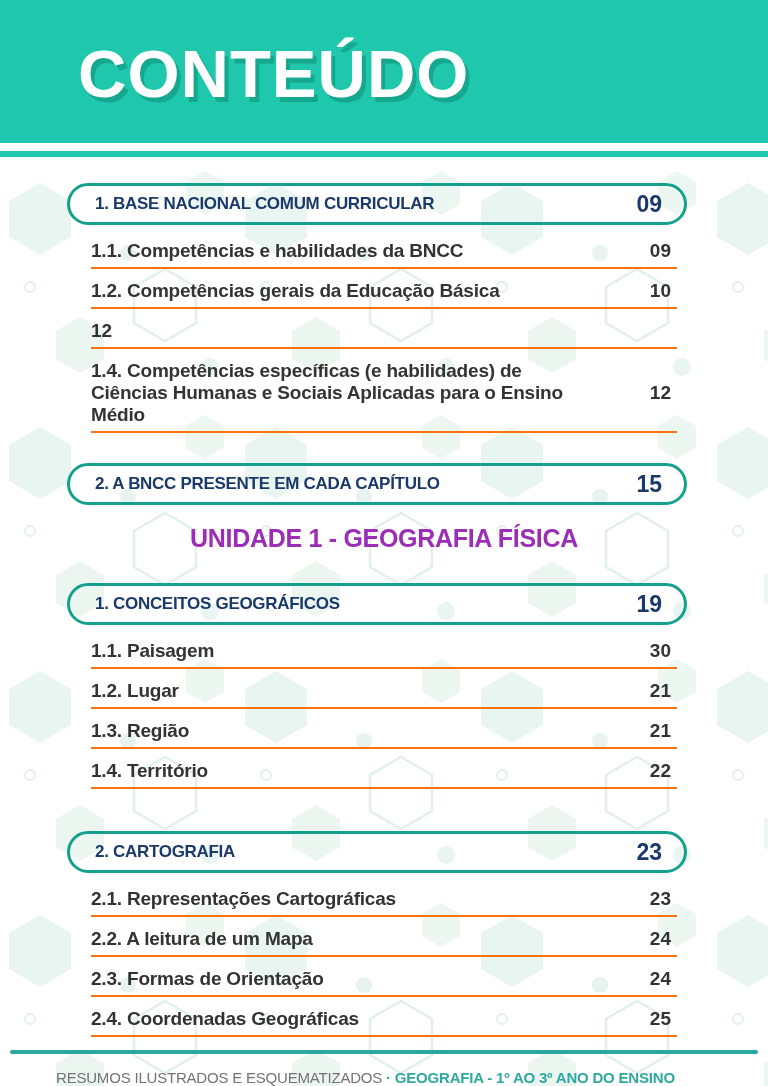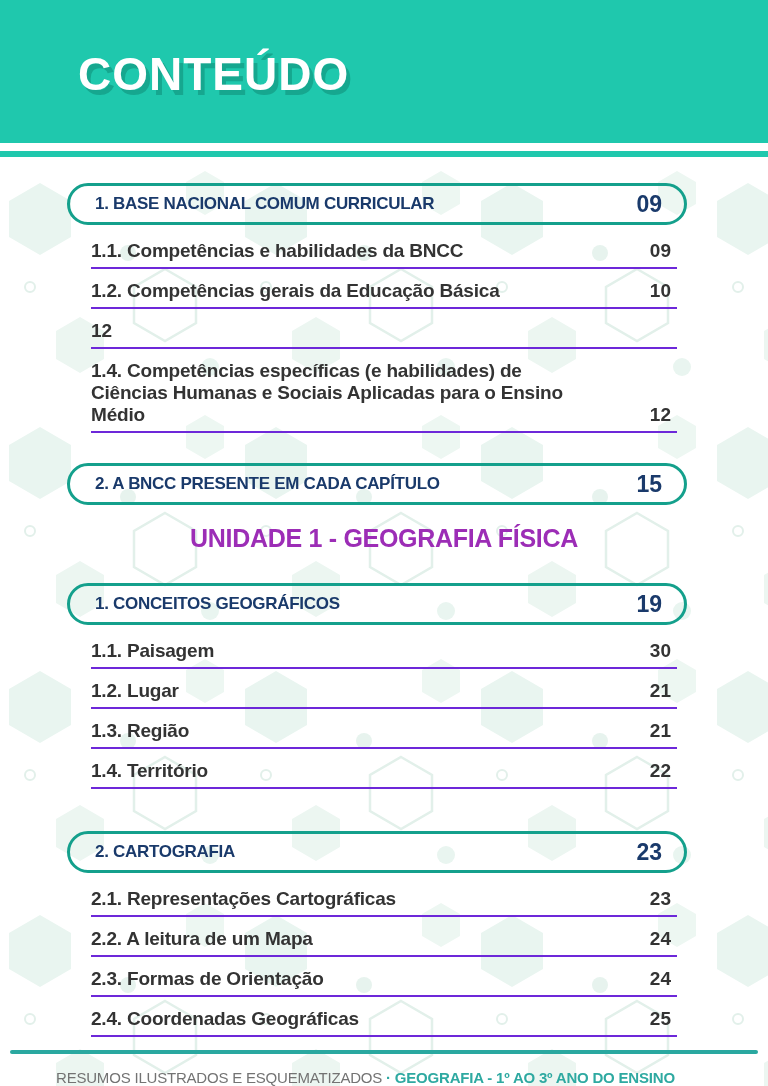--- a/index.html
+++ b/index.html
@@ -25,21 +25,21 @@
     position: relative;
     z-index: 2;
     height: 143px;
     background: #1fc8ad;
     display: flex;
     align-items: center;
   }
   .band h1 {
     margin-left: 78px;
     margin-top: 4px;
-    font-size: 46px;
+    font-size: 67px;
     font-weight: 800;
     letter-spacing: 1px;
     color: #ffffff;
     text-shadow: 4px 5px 0 rgba(8, 112, 94, 0.38);
   }
   .band-gap { position: relative; z-index: 2; height: 8px; background: #ffffff; }
   .stripe { position: relative; z-index: 2; height: 6px; background: #1fc8ad; }
 
   .content {
     position: relative;
@@ -71,23 +71,23 @@
     color: #1a3a6b;
   }
   .rows {
     width: 586px;
     margin-left: 91px;
     margin-top: 4px;
   }
   .row {
     display: flex;
     justify-content: space-between;
-    align-items: flex-end;
+    align-items: center;
     padding: 11px 0 5px 0;
-    border-bottom: 2px solid #6d28d9;
+    border-bottom: 2px solid #f97316;
   }
   .row .row-label {
     font-size: 19px;
     font-weight: 700;
     letter-spacing: -0.2px;
     color: #333333;
     line-height: 22px;
     max-width: 505px;
   }
   .row .row-page {

